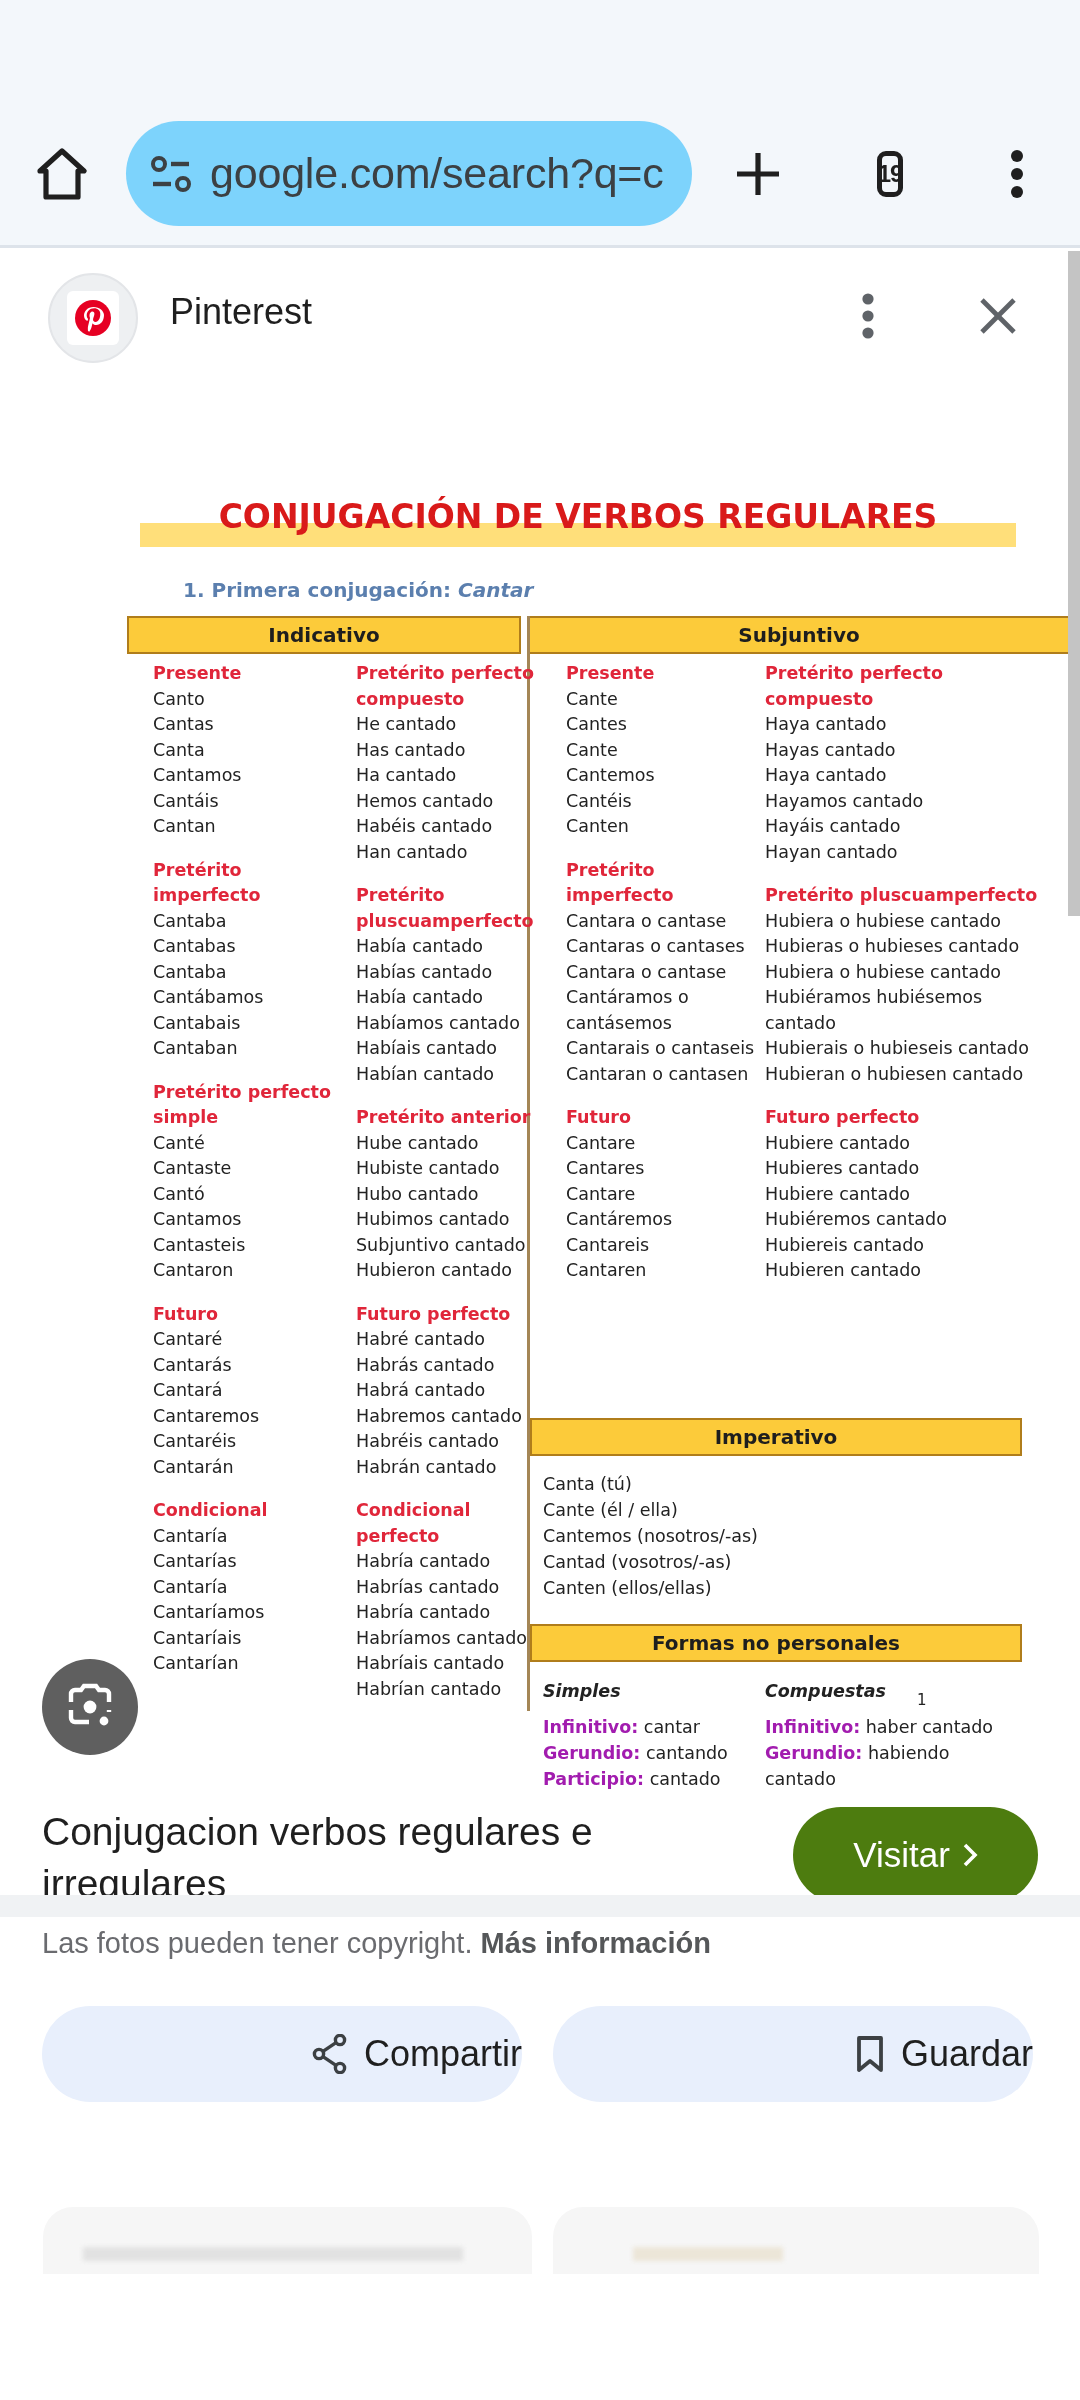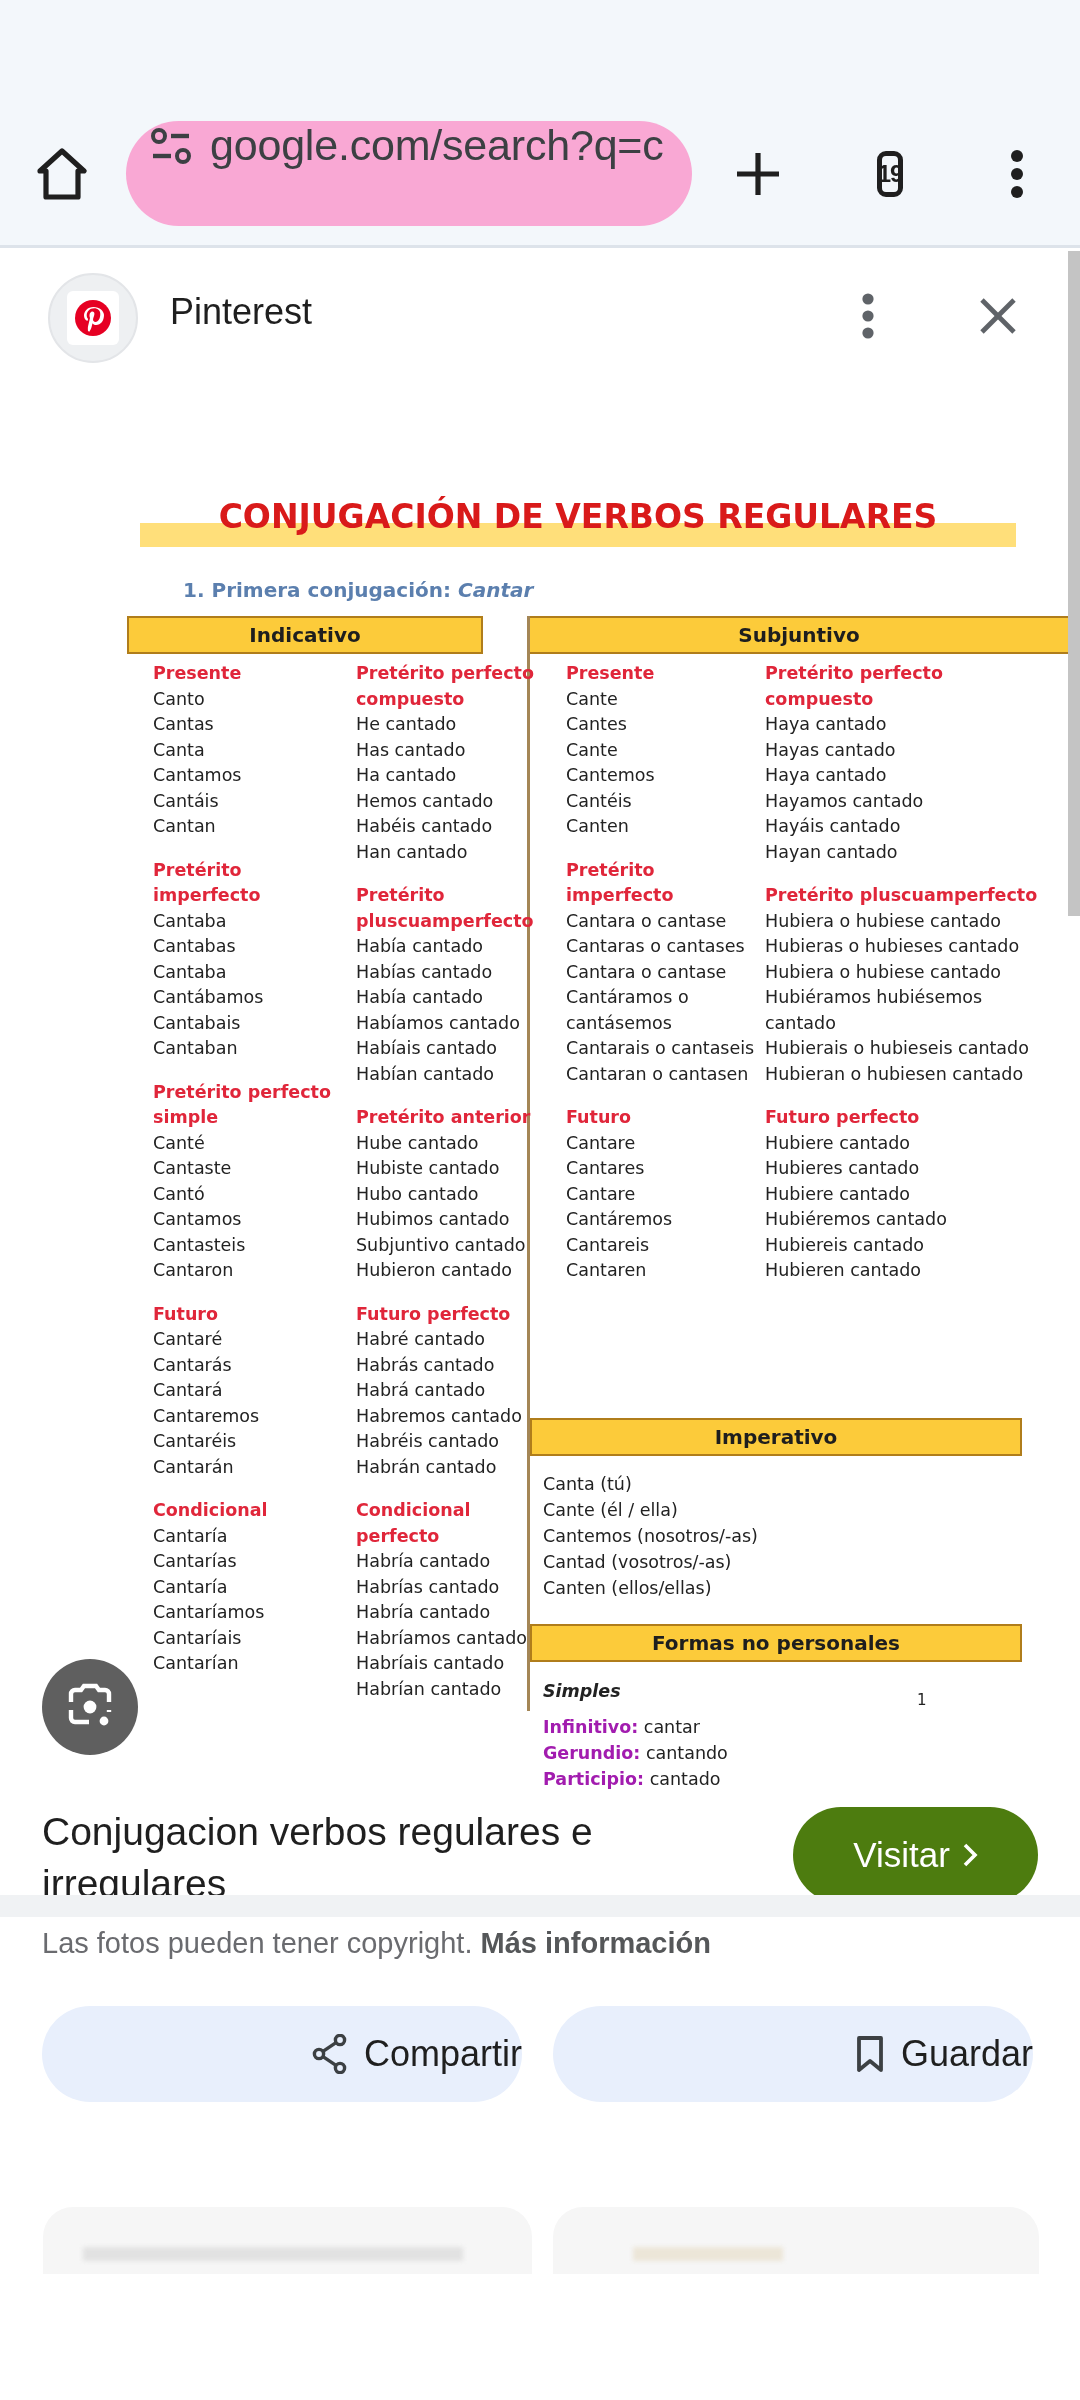--- a/index.html
+++ b/index.html
@@ -4,21 +4,21 @@
 <style>
   * { box-sizing: border-box; margin: 0; padding: 0; }
   html, body { width: 1080px; height: 2400px; background: #ffffff; overflow: hidden; }
   body { font-family: "Liberation Sans", "DejaVu Sans", sans-serif; position: relative; color: #1f1f1f; }
 
   
   .status-area { position: absolute; left: 0; top: 0; width: 1080px; height: 100px; background: #f3f7fb; }
   .toolbar { position: absolute; left: 0; top: 100px; width: 1080px; height: 148px; background: #f3f7fb; border-bottom: 3px solid #dde3ea; }
   .tb-icon { position: absolute; display: flex; align-items: center; justify-content: center; }
   .home-btn { left: 30px; top: 42px; width: 64px; height: 64px; }
-  .omnibox { position: absolute; left: 126px; top: 21px; width: 566px; height: 105px; border-radius: 53px; background: #f9a8d4; display: flex; align-items: flex-start; padding-left: 20px; }
+  .omnibox { position: absolute; left: 126px; top: 21px; width: 566px; height: 105px; border-radius: 53px; background: #7dd3fc; display: flex; align-items: center; padding-left: 20px; }
   .omnibox .tune { width: 50px; height: 50px; display: flex; align-items: center; justify-content: center; }
   .omnibox .url { margin-left: 14px; font-size: 43px; color: #3c4043; white-space: nowrap; overflow: hidden; width: 460px; letter-spacing: -0.2px; }
   .new-tab-btn { left: 726px; top: 42px; width: 64px; height: 64px; }
   .tabs-btn { left: 858px; top: 42px; width: 64px; height: 64px; }
   .tabs-count { width: 26px; height: 46px; border: 5px solid #1f1f1f; border-radius: 9px; display: flex; align-items: center; justify-content: center; font-size: 24px; font-weight: bold; color: #1f1f1f; letter-spacing: -1px; }
   .menu-btn { left: 985px; top: 42px; width: 64px; height: 64px; }
 
   
   .panel { position: absolute; left: 0; top: 251px; width: 1068px; height: 1895px; background: #fff; }
   .scrollbar { position: absolute; left: 1068px; top: 251px; width: 12px; height: 665px; background: #c4c4c4; }
@@ -135,21 +135,21 @@
         </svg>
     </div>
   </div>
 
   <div class="image-area">
     <div class="doc">
       <div class="doc-title-band"></div>
       <div class="doc-title">CONJUGACIÓN DE VERBOS REGULARES</div>
       <div class="doc-subtitle"><span>1.  Primera conjugación: </span><i>Cantar</i></div>
 
-      <div class="hdr" style="left:127px; top:235px; width:356px;">Indicativo</div>
+      <div class="hdr" style="left:127px; top:235px; width:394px;">Indicativo</div>
       <div class="hdr" style="left:527px; top:235px; width:544px;">Subjuntivo</div>
       <div class="vline"></div>
 
       <div class="col" id="col-ind-s" style="left:133px; top:280px; width:190px;">
           <div class="blk">
             <div class="t" style="white-space: normal;">Presente</div>
             <div class="f">Canto</div>
             <div class="f">Cantas</div>
             <div class="f">Canta</div>
             <div class="f">Cantamos</div>
@@ -307,20 +307,25 @@
           <div>Cantad (vosotros/-as)</div>
           <div>Canten (ellos/ellas)</div>
         </div>
 
       <div class="hdr" style="left:530px; top:1243px; width:492px;">Formas no personales</div>
       <div class="np" id="np-simples" style="left:543px; top:1297px;">
           <div class="h">Simples</div>
           <div><span class="k">Infinitivo:</span><span> cantar</span></div>
           <div><span class="k">Gerundio:</span><span> cantando</span></div>
           <div><span class="k">Participio:</span><span> cantado</span></div>
+        </div>
+      <div class="np" id="np-compuestas" style="left:765px; top:1297px; width:240px;">
+          <div class="h">Compuestas</div>
+          <div><span class="k">Infinitivo:</span><span> haber cantado</span></div>
+          <div><span class="k">Gerundio:</span><span> habiendo cantado</span></div>
         </div>
       <div class="page-num">1</div>
     </div>
 
     <div class="lens-btn">
       <svg width="50" height="50" viewBox="0 0 25 25">
           <path d="M3 10 V6 a2 2 0 0 1 2-2 h3 l1.5-2 h6 l1.5 2 h3 a2 2 0 0 1 2 2 v4" fill="none" stroke="#fff" stroke-width="2.2"></path>
           <path d="M3 14 v4 a2 2 0 0 0 2 2 h7" fill="none" stroke="#fff" stroke-width="2.2"></path>
           <path d="M22 14 v1" fill="none" stroke="#fff" stroke-width="2.2"></path>
           <circle cx="12.5" cy="12.5" r="3.2" fill="#fff"></circle>

